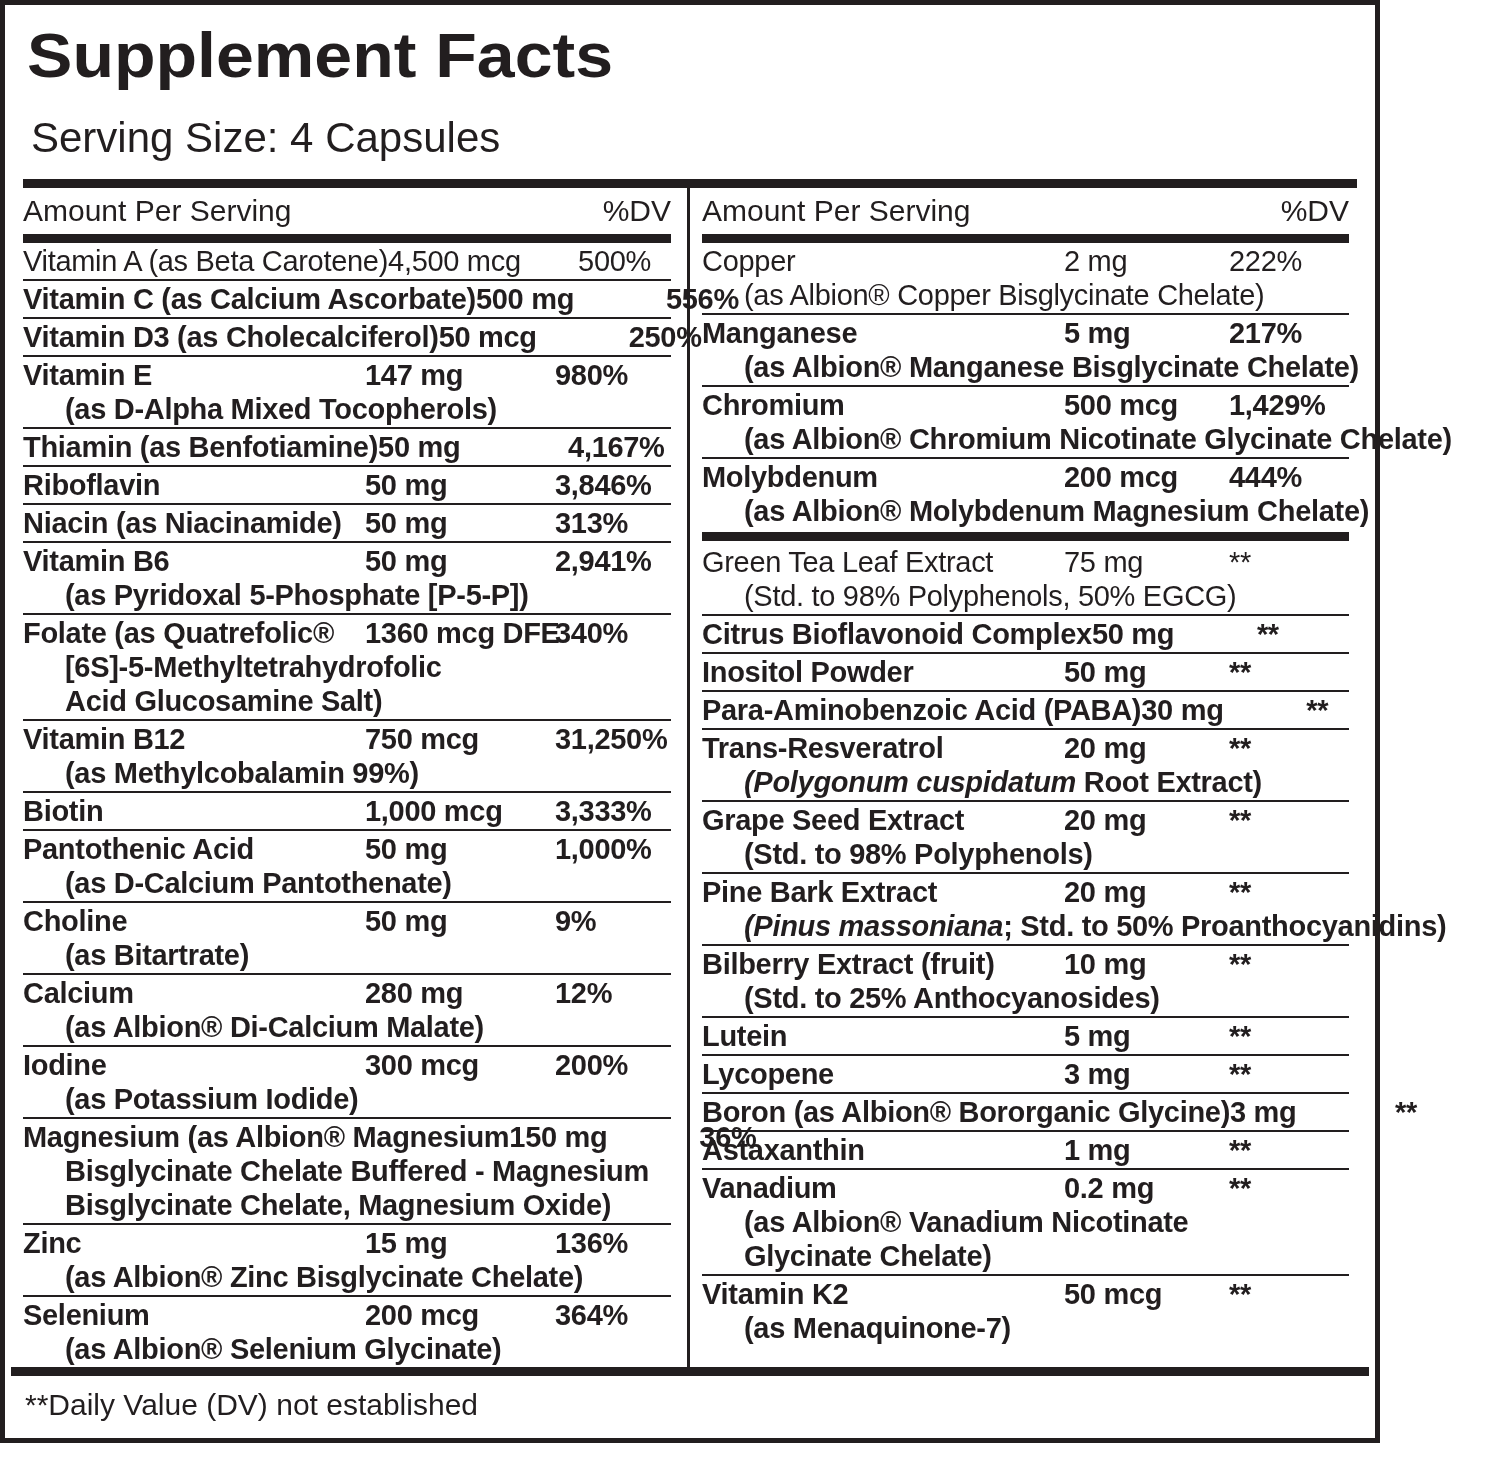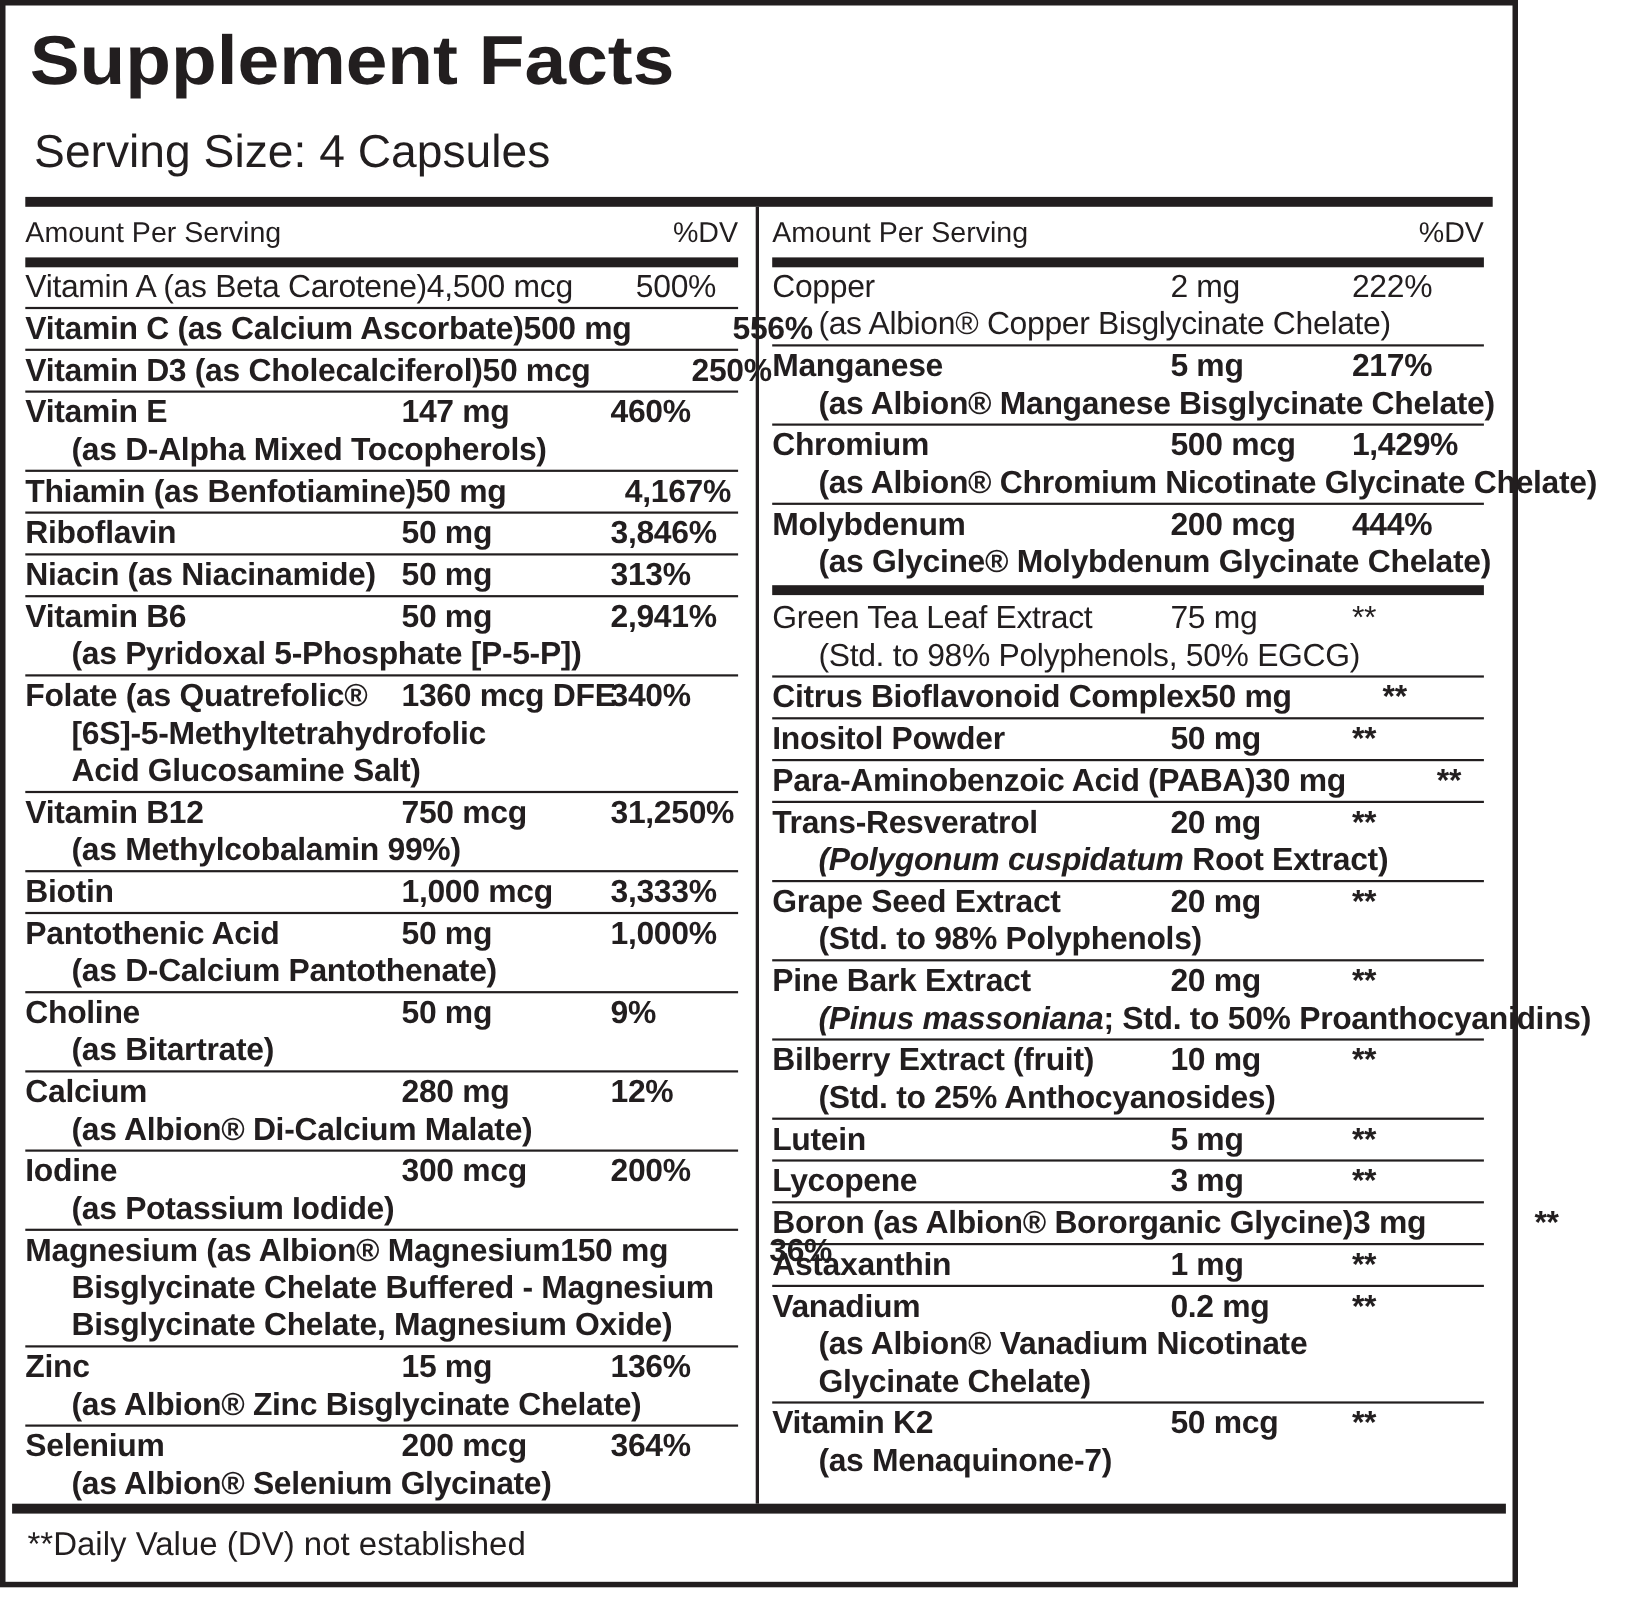--- a/index.html
+++ b/index.html
@@ -38,21 +38,21 @@
 
   .columns { display: flex; align-items: stretch; }
   .col { width: 50%; }
   .col-left  { padding: 0 16px 0 18px; border-right: 3px solid var(--ink); }
   .col-right { padding: 0 26px 0 12px; }
 
   .col-header {
     display: flex;
     justify-content: space-between;
     align-items: baseline;
-    font-size: 26px;
+    font-size: 30px;
     line-height: 34px;
     padding: 6px 0 6px 0;
   }
   .headbar { height: 9px; background: var(--ink); }
 
   .rows { font-size: 29px; letter-spacing: -0.3px; }
   .row { padding: 1px 0 1px 0; }
   .row + .row { border-top: 2px solid var(--ink); font-weight: bold; }
   .row.after-bar { border-top: none; }
 
@@ -126,21 +126,21 @@
               <div class="row-line">
                 <div class="cell-name">Vitamin D3 (as Cholecalciferol)</div>
                 <div class="cell-amount">50 mcg</div>
                 <div class="cell-dv">250%</div>
               </div>
             </div>
             <div class="row">
               <div class="row-line">
                 <div class="cell-name">Vitamin E</div>
                 <div class="cell-amount">147 mg</div>
-                <div class="cell-dv">460%</div>
+                <div class="cell-dv">980%</div>
               </div>
               <div class="sub-line">(as D-Alpha Mixed Tocopherols)</div>
             </div>
             <div class="row">
               <div class="row-line">
                 <div class="cell-name">Thiamin (as Benfotiamine)</div>
                 <div class="cell-amount">50 mg</div>
                 <div class="cell-dv">4,167%</div>
               </div>
             </div>
@@ -280,21 +280,21 @@
                 <div class="cell-dv">1,429%</div>
               </div>
               <div class="sub-line">(as Albion® Chromium Nicotinate Glycinate Chelate)</div>
             </div>
             <div class="row">
               <div class="row-line">
                 <div class="cell-name">Molybdenum</div>
                 <div class="cell-amount">200 mcg</div>
                 <div class="cell-dv">444%</div>
               </div>
-              <div class="sub-line">(as Glycine® Molybdenum Glycinate Chelate)</div>
+              <div class="sub-line">(as Albion® Molybdenum Magnesium Chelate)</div>
             </div>
             <div class="section-bar"></div>
             <div class="row after-bar">
               <div class="row-line">
                 <div class="cell-name">Green Tea Leaf Extract</div>
                 <div class="cell-amount">75 mg</div>
                 <div class="cell-dv">**</div>
               </div>
               <div class="sub-line">(Std. to 98% Polyphenols, 50% EGCG)</div>
             </div>

